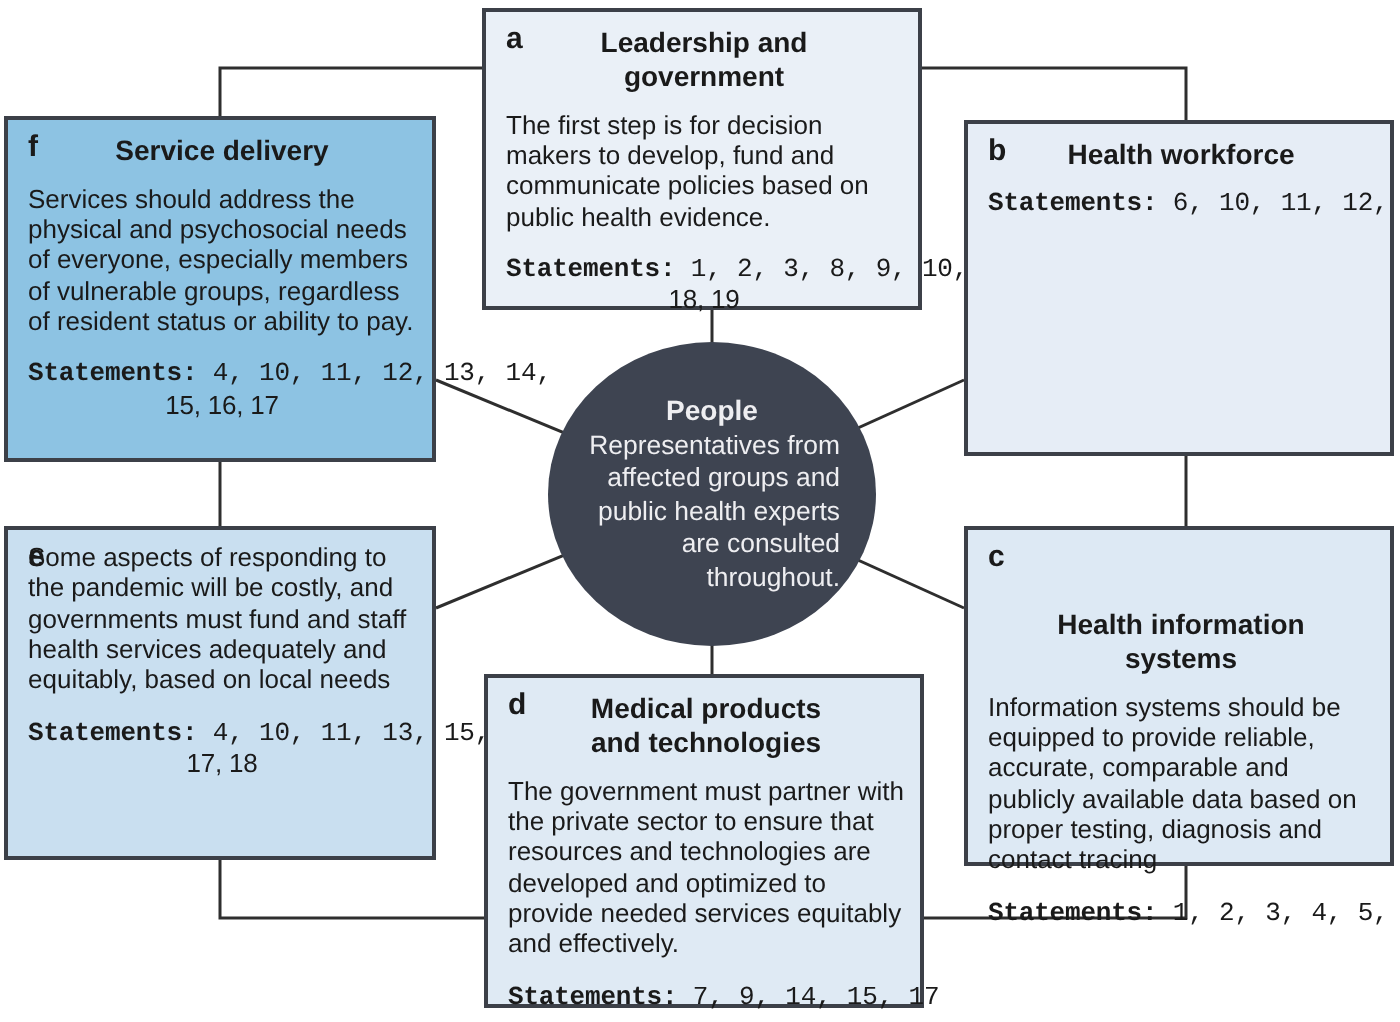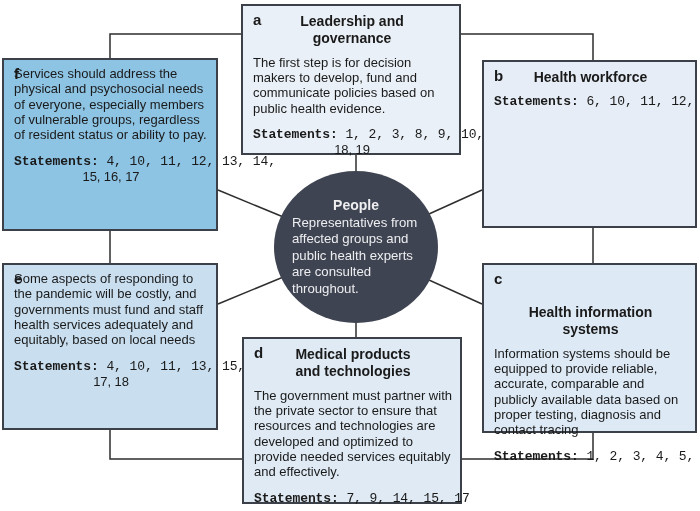--- a/index.html
+++ b/index.html
@@ -29,21 +29,21 @@
   .box-a{left:241px;top:4px;width:220px;height:151px;}
   .box-b{left:482px;top:60px;width:215px;height:168px;}
   .box-c{left:482px;top:263px;width:215px;height:170px;}
   .box-d{left:242px;top:337px;width:220px;height:167px;}
   .box-e{left:2px;top:263px;width:216px;height:167px;}
   .box-f{left:2px;top:58px;width:216px;height:173px;}
   
   .circle{
     position:absolute;z-index:2;left:274px;top:171px;width:164px;height:152px;
     border-radius:50%;display:flex;flex-direction:column;align-items:center;justify-content:center;
-    color:#eeeef1;text-align:left;
+    color:#eeeef1;text-align:right;
   }
   .circle-title{font-weight:bold;font-size:14px;line-height:1.25;}
   .circle-body{font-size:13.2px;line-height:1.25;width:128px;}
 </style>
 </head>
 <body>
 
 <div id="canvas">
 
   <svg id="lines" width="700" height="511" viewBox="0 0 700 511">
@@ -56,21 +56,21 @@
       <path d="M356 247 V337"></path>
       <path d="M356 247 L218 190"></path>
       <path d="M356 247 L218 304"></path>
       <path d="M356 247 L482 190"></path>
       <path d="M356 247 L482 304"></path>
     </g>
   </svg>
 
   <div class="box box-a" style="background-color: rgb(234, 240, 247);">
     <div class="letter">a</div>
-    <div class="title">Leadership and governance</div>
+    <div class="title">Leadership and government</div>
     <div class="body">The first step is for decision makers to develop, fund and communicate policies based on public health evidence.</div>
     <div class="statements">
       <div class="line1"><span class="st-label">Statements:</span> <span>1, 2, 3, 8, 9, 10,15</span></div>
       <div class="line2">18, 19</div>
     </div>
   </div>
 
   <div class="box box-b" style="background-color: rgb(230, 237, 246);">
     <div class="letter">b</div>
     <div class="title">Health workforce</div>
@@ -104,20 +104,21 @@
     <div class="letter">e</div>
     <div class="body">Some aspects of responding to the pandemic will be costly, and governments must fund and staff health services adequately and equitably, based on local needs</div>
     <div class="statements">
       <div class="line1"><span class="st-label">Statements:</span> <span>4, 10, 11, 13, 15,</span></div>
       <div class="line2">17, 18</div>
     </div>
   </div>
 
   <div class="box box-f" style="background-color: rgb(141, 195, 227);">
     <div class="letter">f</div>
+    <div class="title">Service delivery</div>
     <div class="body">Services should address the physical and psychosocial needs of everyone, especially members of vulnerable groups, regardless of resident status or ability to pay.</div>
     <div class="statements">
       <div class="line1"><span class="st-label">Statements:</span> <span>4, 10, 11, 12, 13, 14,</span></div>
       <div class="line2">15, 16, 17</div>
     </div>
   </div>
 
   <div class="circle" style="background-color: rgb(62, 68, 81);">
     <div class="circle-title">People</div>
     <div class="circle-body">Representatives from affected groups and public health experts are consulted throughout.</div>

